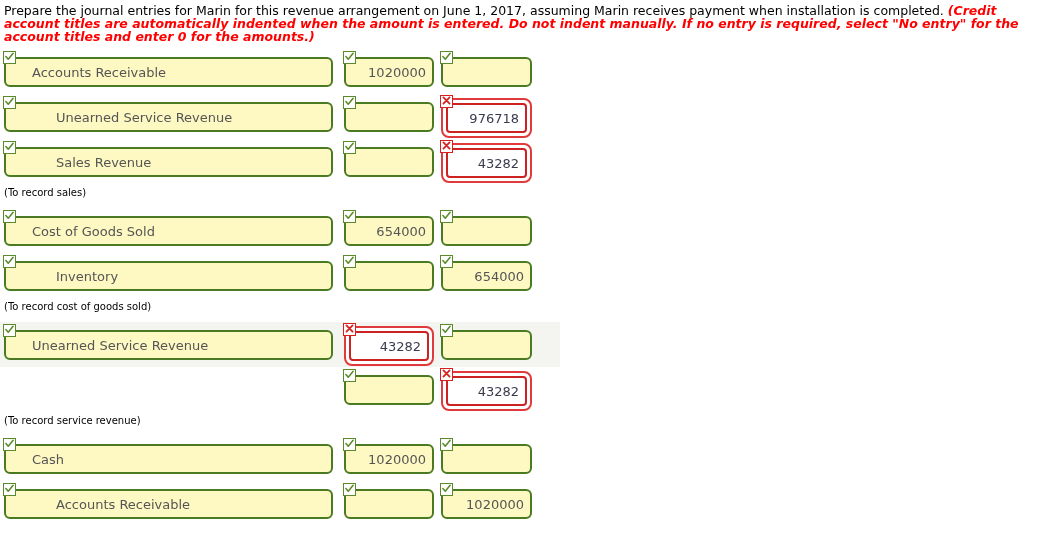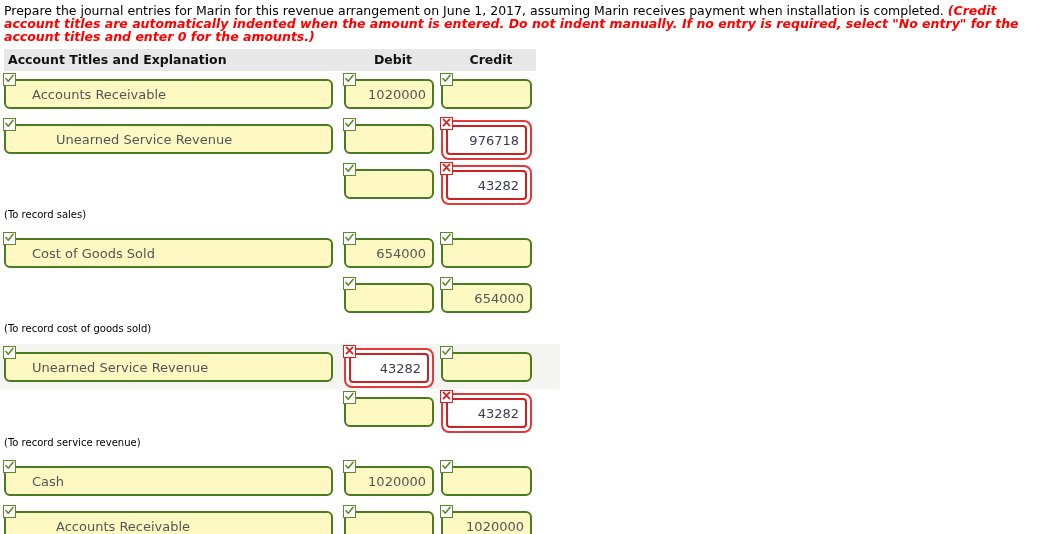--- a/index.html
+++ b/index.html
@@ -185,25 +185,20 @@
 </style>
 </head>
 <body>
 
 <div id="prompt">
   <span class="lead">Prepare the journal entries for Marin for this revenue arrangement on June 1, 2017, assuming Marin receives payment when installation is completed. </span><span class="note">(Credit account titles are automatically indented when the amount is entered. Do not indent manually. If no entry is required, select "No entry" for the account titles and enter 0 for the amounts.)</span>
 </div>
 
 <div id="journal">
 
-  <div class="jhead">
-    <div class="h-acct">Account Titles and Explanation</div>
-    <div class="h-debit">Debit</div>
-    <div class="h-credit">Credit</div>
-  </div>
 
   <div id="rows-host">
       <div class="jrow">
         <div class="fld acct ok">
           <div class="badge check">
             <svg width="9" height="9" viewBox="0 0 10 10" aria-hidden="true">
               <path d="M1 5 L3.6 8 L9 1.4" stroke="#5a8a2a" stroke-width="1.7" fill="none" stroke-linecap="round" stroke-linejoin="round"></path>
             </svg>
           </div>
           <div class="box">
@@ -259,20 +254,30 @@
             </svg>
           </div>
           <div class="outer">
             <div class="box">
               <span class="txt">976718</span>
             </div>
           </div>
         </div>
       </div>
       <div class="jrow">
+        <div class="fld acct ok indent">
+          <div class="badge check">
+            <svg width="9" height="9" viewBox="0 0 10 10" aria-hidden="true">
+              <path d="M1 5 L3.6 8 L9 1.4" stroke="#5a8a2a" stroke-width="1.7" fill="none" stroke-linecap="round" stroke-linejoin="round"></path>
+            </svg>
+          </div>
+          <div class="box">
+            <span class="txt">Sales Revenue</span>
+          </div>
+        </div>
         <div class="fld debit ok">
           <div class="badge check">
             <svg width="9" height="9" viewBox="0 0 10 10" aria-hidden="true">
               <path d="M1 5 L3.6 8 L9 1.4" stroke="#5a8a2a" stroke-width="1.7" fill="none" stroke-linecap="round" stroke-linejoin="round"></path>
             </svg>
           </div>
           <div class="box">
             <span class="txt"></span>
           </div>
         </div>
@@ -318,20 +323,30 @@
             <svg width="9" height="9" viewBox="0 0 10 10" aria-hidden="true">
               <path d="M1 5 L3.6 8 L9 1.4" stroke="#5a8a2a" stroke-width="1.7" fill="none" stroke-linecap="round" stroke-linejoin="round"></path>
             </svg>
           </div>
           <div class="box">
             <span class="txt"></span>
           </div>
         </div>
       </div>
       <div class="jrow">
+        <div class="fld acct ok indent">
+          <div class="badge check">
+            <svg width="9" height="9" viewBox="0 0 10 10" aria-hidden="true">
+              <path d="M1 5 L3.6 8 L9 1.4" stroke="#5a8a2a" stroke-width="1.7" fill="none" stroke-linecap="round" stroke-linejoin="round"></path>
+            </svg>
+          </div>
+          <div class="box">
+            <span class="txt">Inventory</span>
+          </div>
+        </div>
         <div class="fld debit ok">
           <div class="badge check">
             <svg width="9" height="9" viewBox="0 0 10 10" aria-hidden="true">
               <path d="M1 5 L3.6 8 L9 1.4" stroke="#5a8a2a" stroke-width="1.7" fill="none" stroke-linecap="round" stroke-linejoin="round"></path>
             </svg>
           </div>
           <div class="box">
             <span class="txt"></span>
           </div>
         </div>

